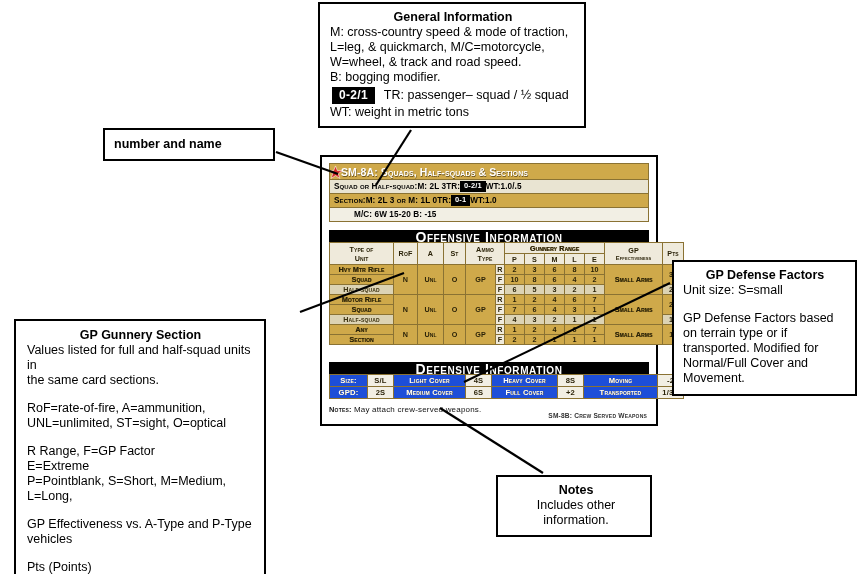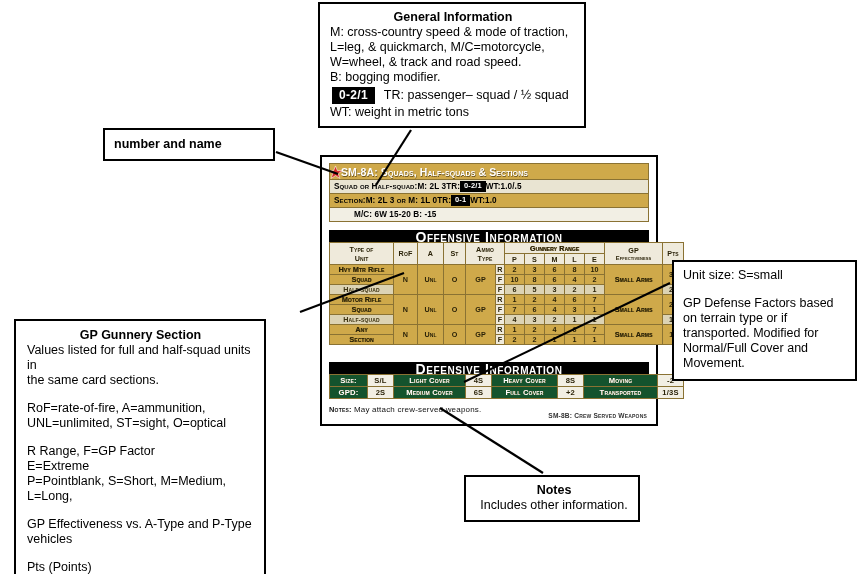--- a/index.html
+++ b/index.html
@@ -32,21 +32,21 @@
     font-size: 12.5px;
     line-height: 15px;
   }
   .callout .c-body.center { text-align: center; }
   .callout .gap { height: 13px; }
 
   #callout-general   { left: 318px; top: 2px;   width: 268px; padding: 6px 8px 6px 10px; }
   #callout-national  { left: 103px; top: 128px; width: 172px; padding: 7px 9px; }
   #callout-gunnery   { left: 14px;  top: 319px; width: 252px; padding: 7px 10px 9px 11px; }
   #callout-defense   { left: 672px; top: 260px; width: 185px; padding: 6px 8px 8px 9px; }
-  #callout-notes     { left: 464px; top: 475px; width: 176px; padding: 6px 4px 7px 8px; }
+  #callout-notes     { left: 496px; top: 475px; width: 156px; padding: 6px 4px 7px 8px; }
 
   .tr-chip {
     display: inline-block;
     background: #000;
     color: #fff;
     font-weight: bold;
     font-size: 12px;
     padding: 1px 7px 2px 7px;
     letter-spacing: 0.3px;
     vertical-align: middle;
@@ -159,21 +159,21 @@
 
   table.def {
     border-collapse: collapse; width: 100%; table-layout: fixed; margin-top: 0;
   }
   table.def td {
     border: 1px solid #8a7233;
     font-size: 7.6px; font-weight: bold; text-align: center;
     height: 12px; padding: 0;
     font-variant: small-caps; letter-spacing: 0.2px;
   }
-  td.d-lbl { background: #14532d; color: #ffffff; text-shadow: 0.4px 0.4px 0 #70591f; }
+  td.d-lbl { background: #1d4ed8; color: #ffffff; text-shadow: 0.4px 0.4px 0 #70591f; }
   td.d-val { background: #f2efe4; color: #2a2208; }
 
   .notes-line {
     margin-top: 6px;
     font-size: 7.4px;
     font-weight: bold;
     font-variant: small-caps;
     letter-spacing: 0.2px;
     color: #111;
   }
@@ -234,20 +234,21 @@
   <div class="c-body">E=Extreme</div>
   <div class="c-body">P=Pointblank, S=Short, M=Medium, L=Long,</div>
   <div class="gap"></div>
   <div class="c-body">GP Effectiveness vs. A-Type and P-Type</div>
   <div class="c-body">vehicles</div>
   <div class="gap"></div>
   <div class="c-body">Pts (Points)</div>
 </div>
 
 <div class="callout" id="callout-defense">
+  <div class="c-title">GP Defense Factors</div>
   <div class="c-body">Unit size: S=small</div>
   <div class="gap"></div>
   <div class="c-body">GP Defense Factors based</div>
   <div class="c-body">on terrain type or if</div>
   <div class="c-body">transported. Modified for</div>
   <div class="c-body">Normal/Full Cover and</div>
   <div class="c-body">Movement.</div>
 </div>
 
 <div class="callout" id="callout-notes">

